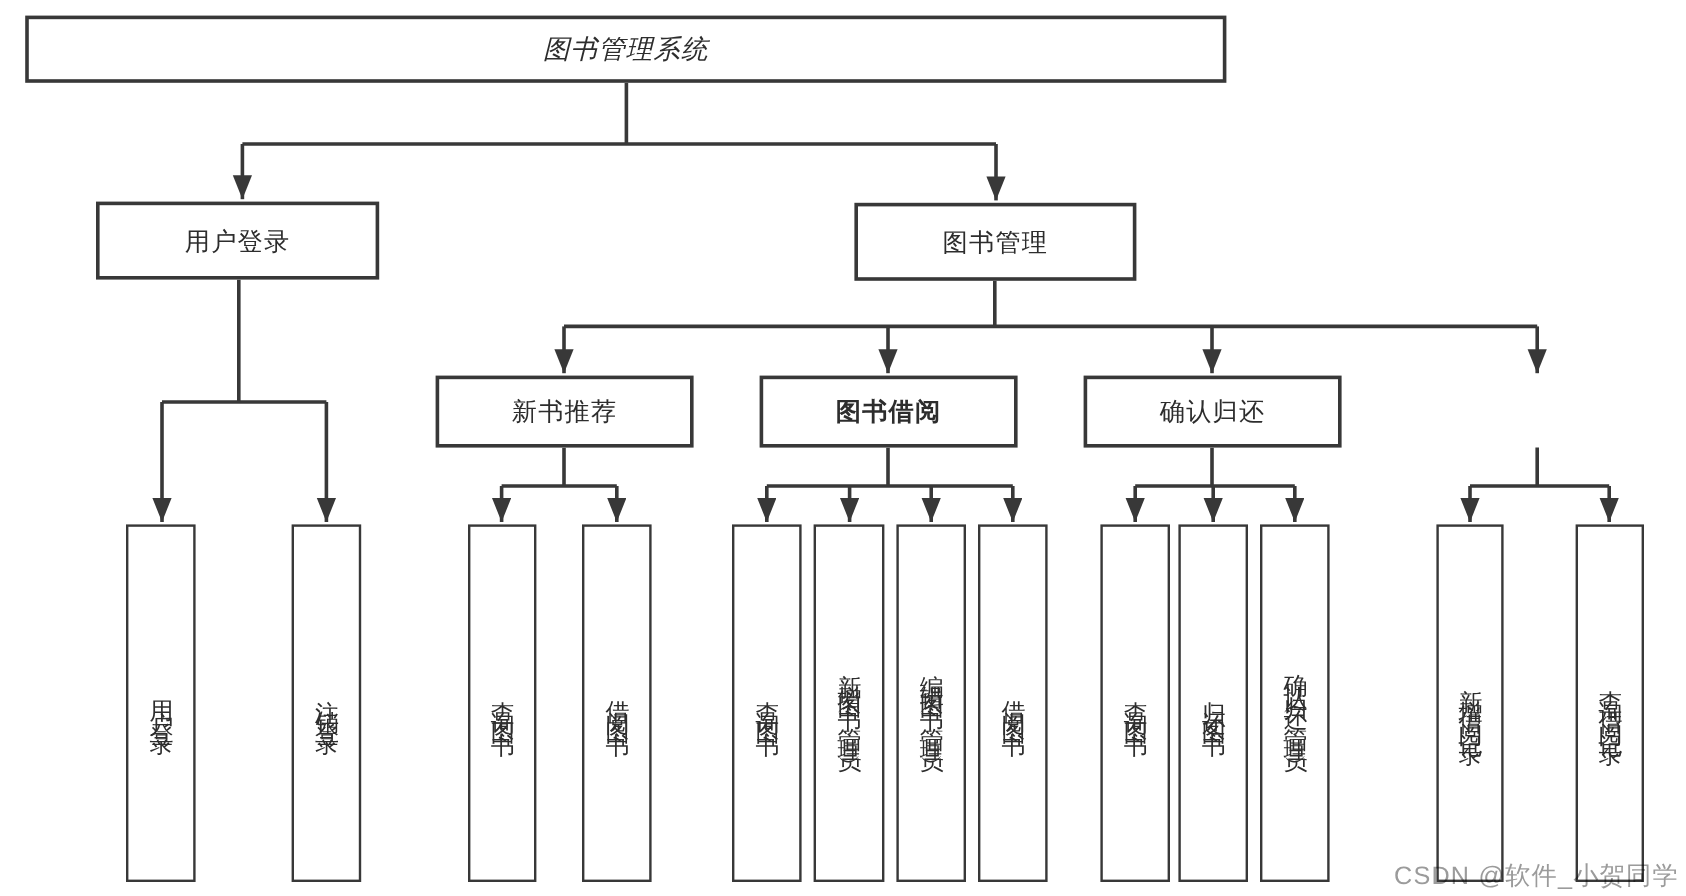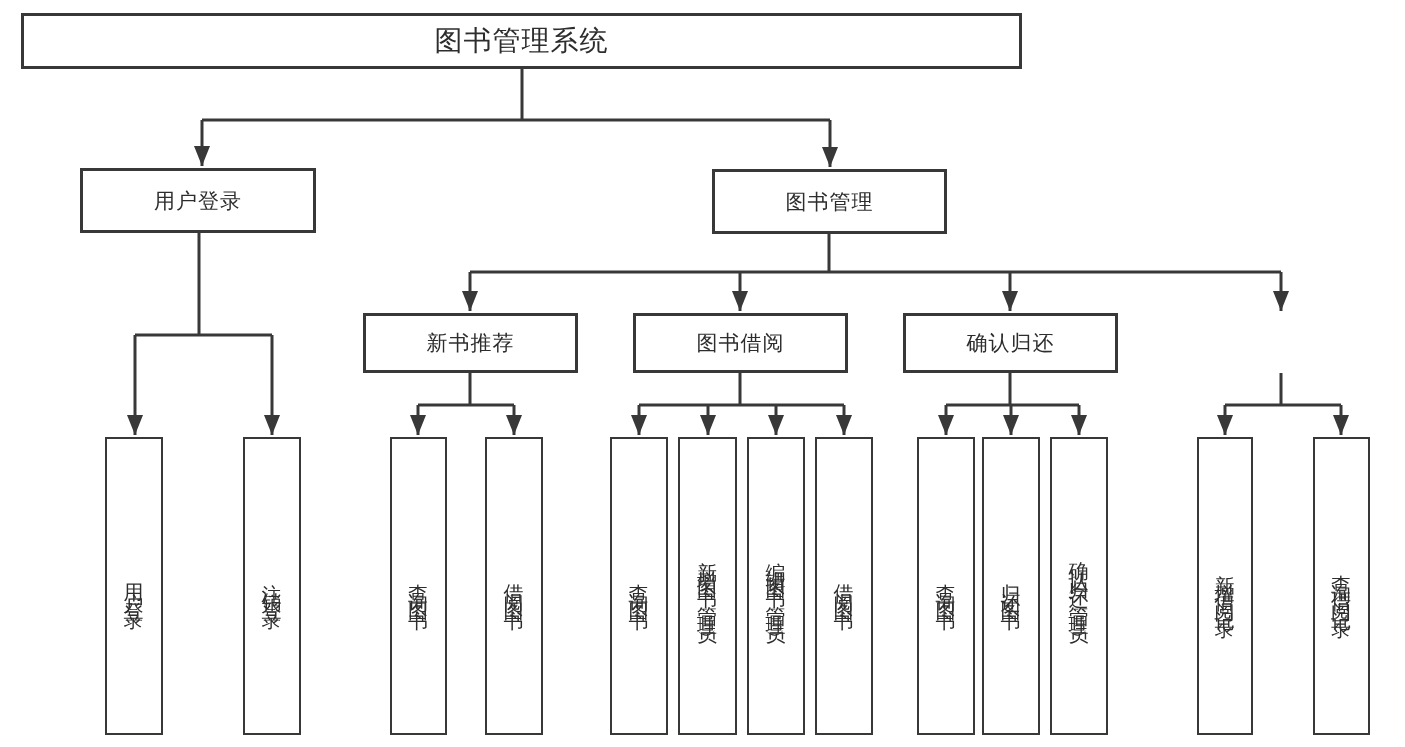--- a/index.html
+++ b/index.html
@@ -16,21 +16,21 @@
   }
   .node{
     position:absolute;
     box-sizing:border-box;
     background:#ffffff;
     border:3px solid #383838;
     display:flex;align-items:center;justify-content:center;
     color:#2d2d2d;
     z-index:2;
   }
-  .node.root{font-size:28px;letter-spacing:1px;}
+  .node.root{font-size:22px;letter-spacing:1px;font-style:italic;}
   .node.lvl{font-size:21px;letter-spacing:1px;}
   .node.leaf{
     border-width:2px;
     font-size:20px;
   }
   .leaf .vtext{
     writing-mode:vertical-rl;
     text-orientation:mixed;
     letter-spacing:9px;
     line-height:1;
@@ -94,21 +94,21 @@
     <path d="M1225 405 L1225 435" fill="none" stroke="#383838" stroke-width="3" marker-end="url(#arrow)"></path>
     <path d="M1341 405 L1341 435" fill="none" stroke="#383838" stroke-width="3" marker-end="url(#arrow)"></path>
   </svg>
 
   <div class="node root" style="left:21px;top:13px;width:1001px;height:56px;">图书管理系统</div>
 
   <div class="node lvl" style="left:80px;top:168px;width:236px;height:65px;">用户登录</div>
   <div class="node lvl" style="left:712px;top:169px;width:235px;height:65px;">图书管理</div>
 
   <div class="node lvl" style="left:363px;top:313px;width:215px;height:60px;">新书推荐</div>
-  <div class="node lvl" style="left:633px;top:313px;width:215px;height:60px;">图书借阅</div>
+  <div class="node lvl" style="left:633px;top:313px;width:215px;height:60px;font-weight:bold;">图书借阅</div>
   <div class="node lvl" style="left:903px;top:313px;width:215px;height:60px;">确认归还</div>
 
   <div class="node leaf" style="left:105px;top:437px;width:58px;height:298px;">
     <span class="vtext">用户登录</span>
   </div>
   <div class="node leaf" style="left:243px;top:437px;width:58px;height:298px;">
     <span class="vtext">注销登录</span>
   </div>
 
   <div class="node leaf" style="left:390px;top:437px;width:57px;height:298px;">
@@ -141,14 +141,15 @@
     <span class="vtext">确认归还（管理员）</span>
   </div>
 
   <div class="node leaf" style="left:1197px;top:437px;width:56px;height:298px;">
     <span class="vtext">新增借阅记录</span>
   </div>
   <div class="node leaf" style="left:1313px;top:437px;width:57px;height:298px;">
     <span class="vtext">查询借阅记录</span>
   </div>
 
+  <div class="watermark">CSDN @软件_小贺同学</div>
 
 </div>
 
 </body></html>

